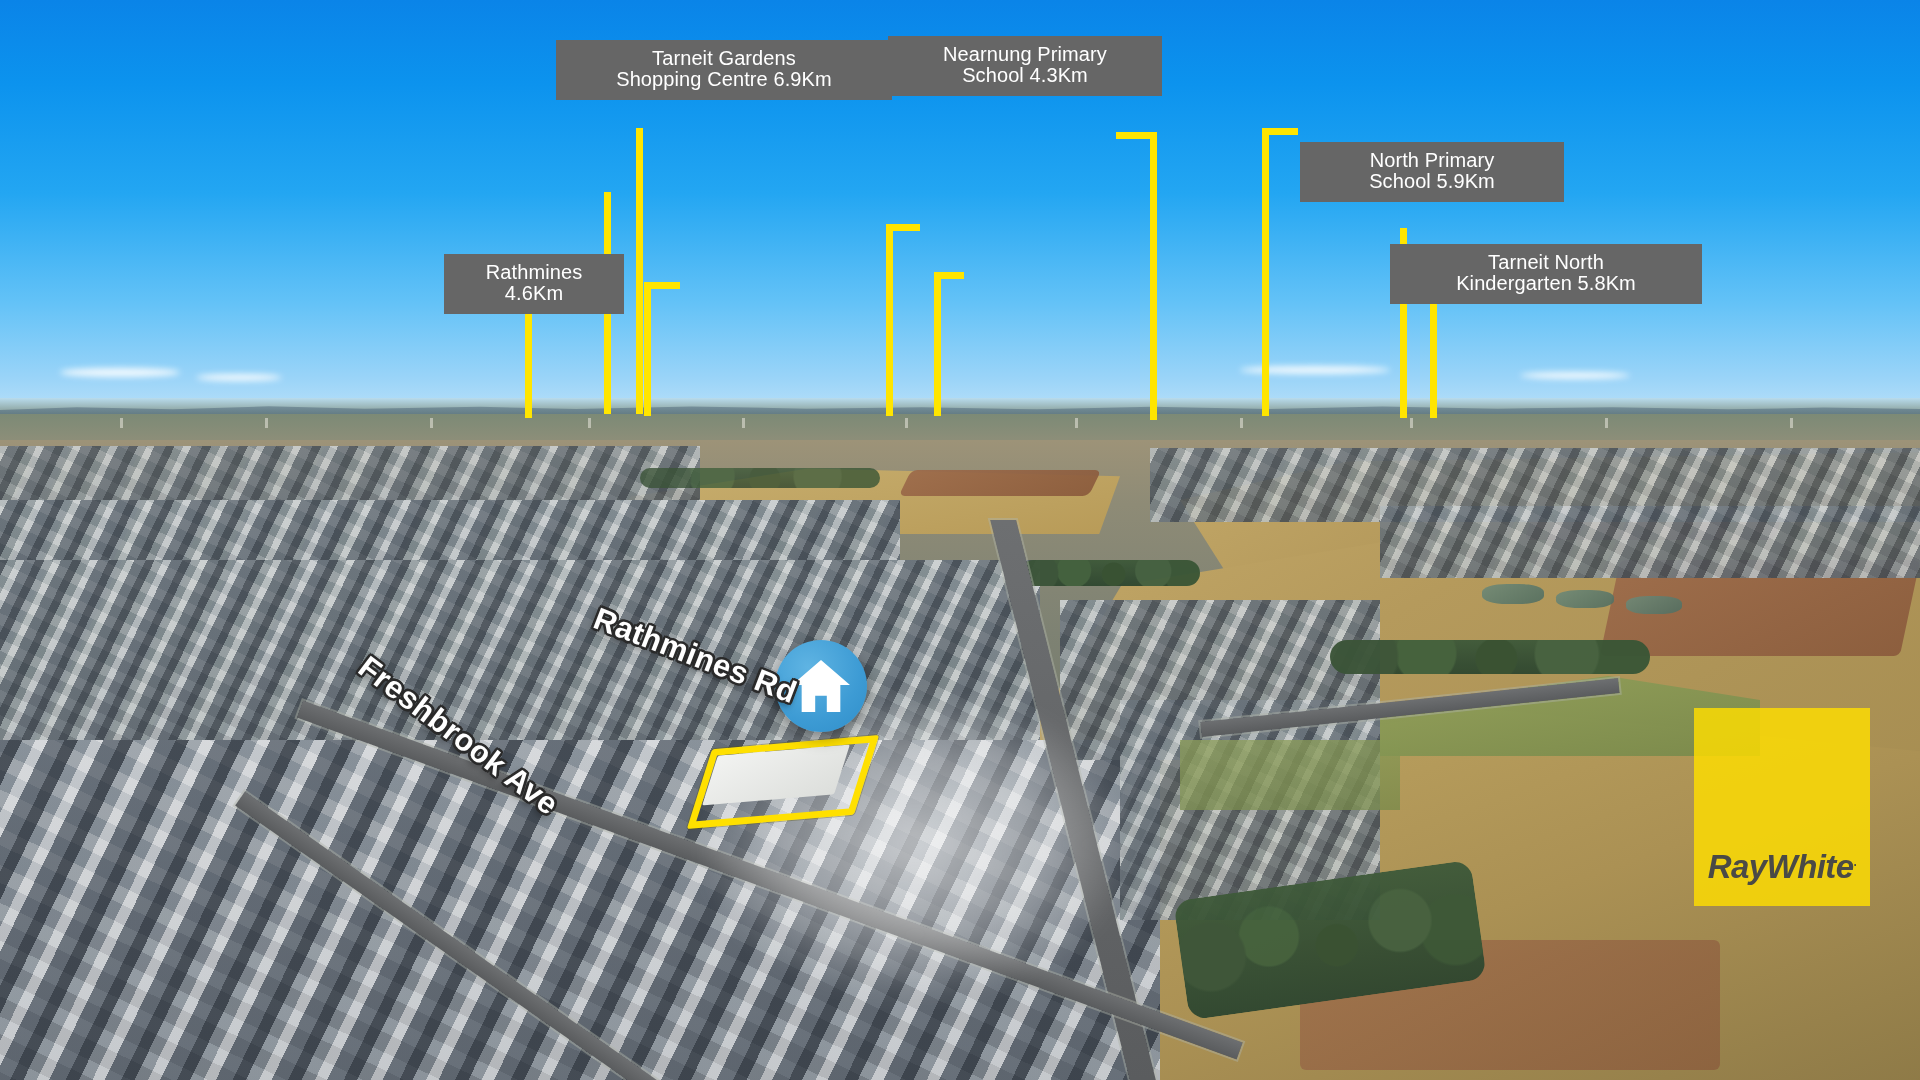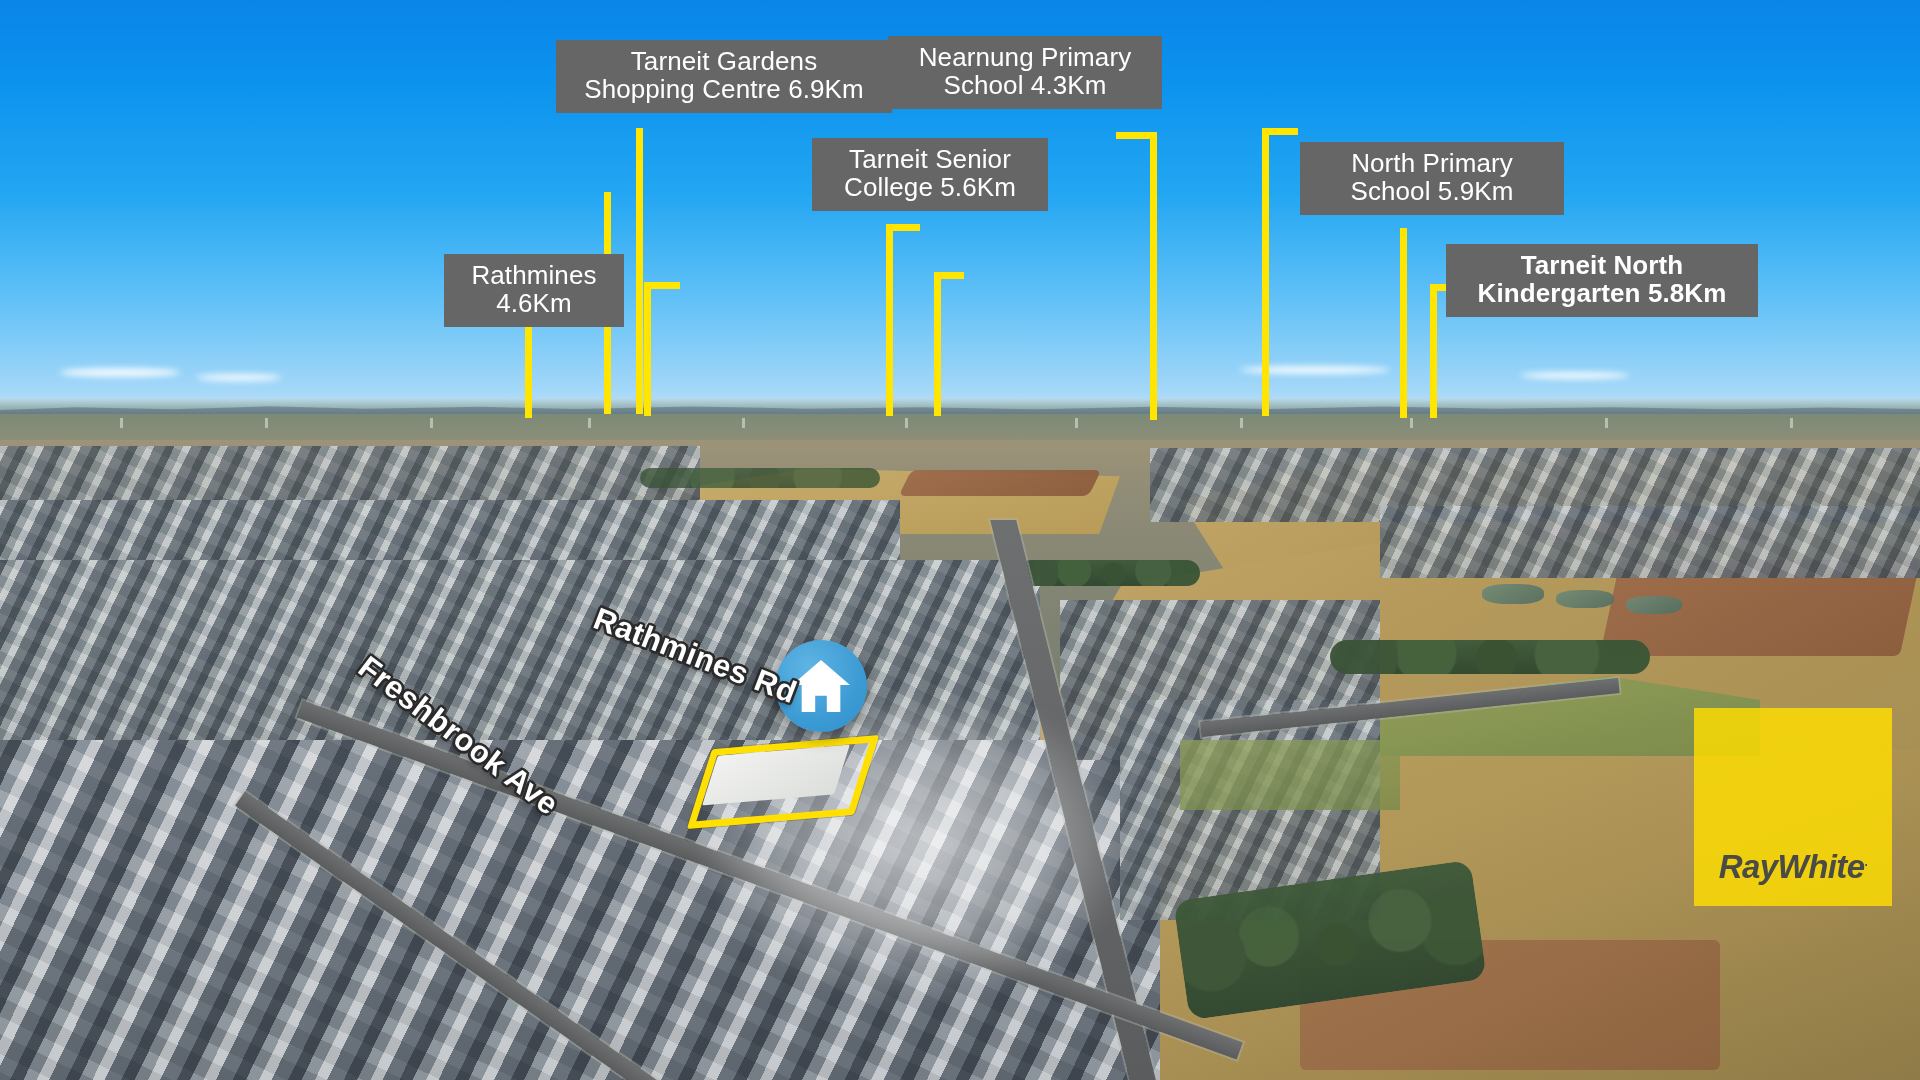--- a/index.html
+++ b/index.html
@@ -110,26 +110,26 @@
   .street.rathmines{left:588px;top:638px;transform:rotate(21deg);}
   .street.freshbrook{left:338px;top:718px;transform:rotate(37deg);}
 
   
   .lead{position:absolute;background:#ffe500;}
   .lead-v{width:7px;}
   .lead-h{height:7px;}
 
   
   .label{position:absolute;background:#666666;color:#fff;
-      font-size:26px;line-height:1.06;font-weight:400;
+      font-size:20px;line-height:1.06;font-weight:400;
       padding:8px 14px 10px;text-align:center;white-space:pre-line;
       letter-spacing:.1px;}
 
   
-  .logo{position:absolute;left:1694px;top:708px;width:198px;height:198px;
+  .logo{position:absolute;left:1694px;top:708px;width:176px;height:198px;
       background:rgba(255,222,0,.82);}
   .logo .txt{position:absolute;left:0;right:0;bottom:20px;text-align:center;
       font-size:33px;font-weight:700;font-style:italic;color:#4a4a46;
       letter-spacing:-.6px;}
   .logo .txt sup{font-size:12px;font-style:normal;vertical-align:super;}
 </style>
 </head>
 <body>
 
 <div id="stage">
@@ -240,28 +240,26 @@
   <div class="lead lead-h" style="left:1430px;top:284px;width:32px;"></div>
 
   <div class="label" style="left:556px;top:40px;width:308px;">Tarneit Gardens
 Shopping Centre 6.9Km</div>
 
   <div class="label" style="left:888px;top:36px;width:246px;">Nearnung Primary
 School 4.3Km</div>
 
 
 
-  <div class="label" style="left:812px;top:138px;width:208px;">Tarneit Senior
-College 5.6Km</div>
 
   <div class="label" style="left:1300px;top:142px;width:236px;">North Primary
 School 5.9Km</div>
 
 
-  <div class="label" style="left:1446px;top:244px;width:284px;font-weight:bold;">Tarneit North
+  <div class="label" style="left:1390px;top:244px;width:284px;">Tarneit North
 Kindergarten 5.8Km</div>
 
   <div class="label" style="left:444px;top:254px;width:152px;">Rathmines
 4.6Km</div>
 
 
   <div class="logo">
     <div class="txt">
       <span>RayWhite</span><sup>.</sup>
     </div>

